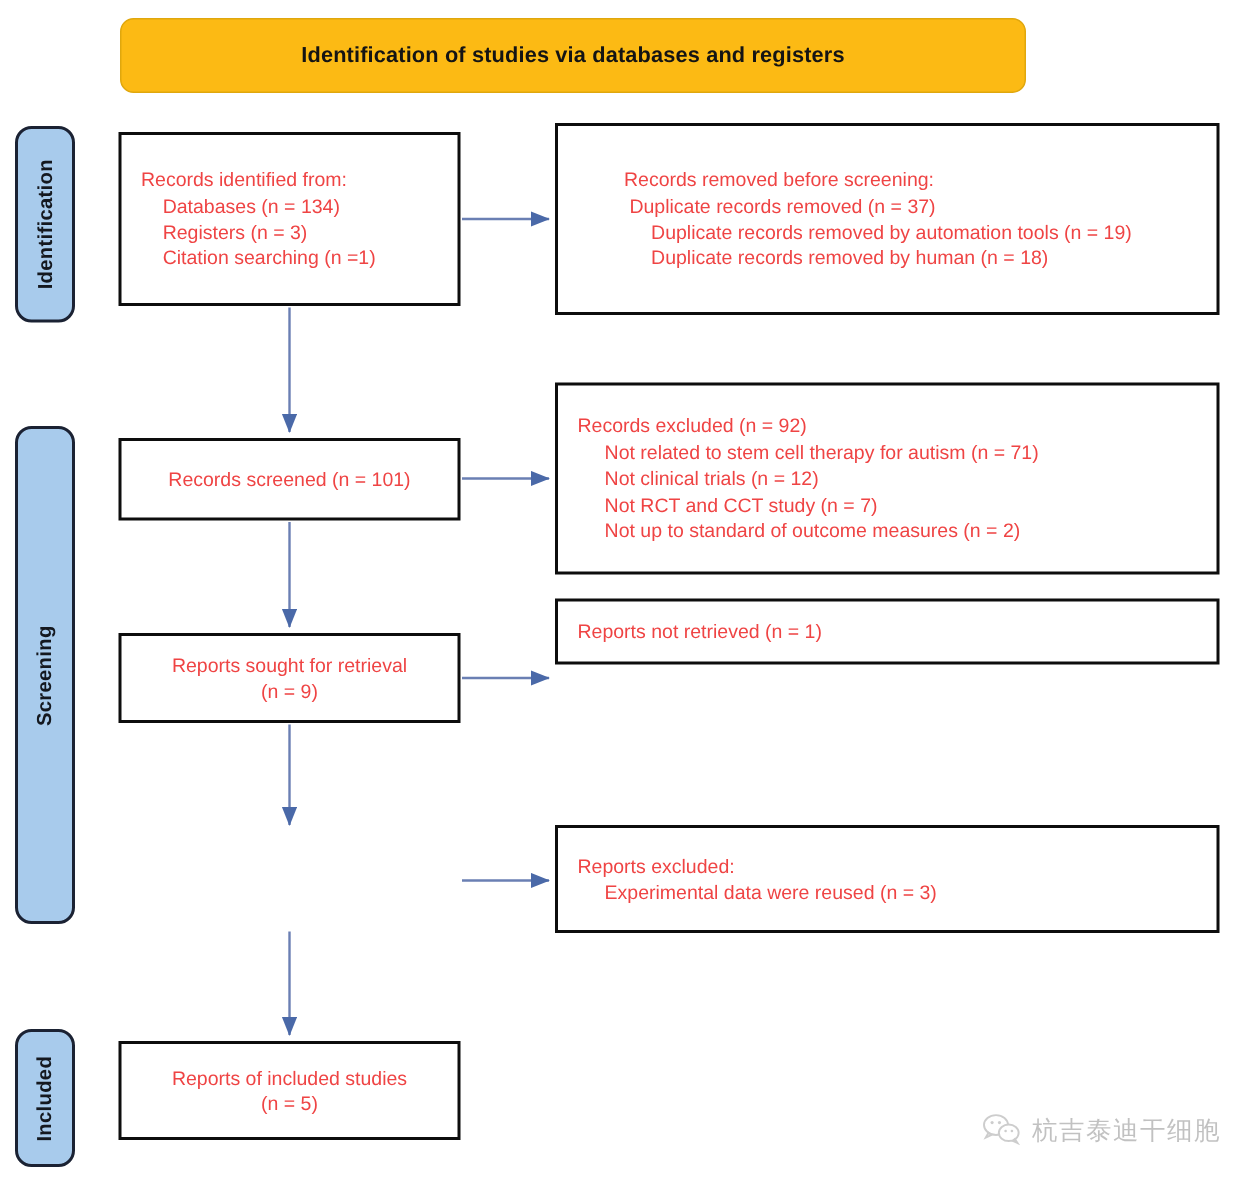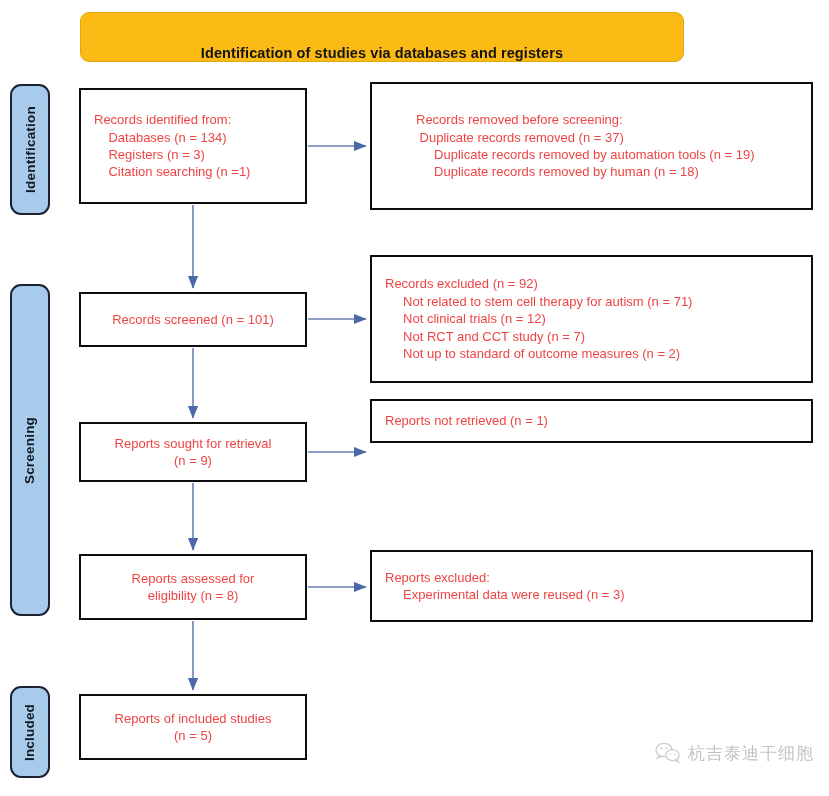--- a/index.html
+++ b/index.html
@@ -22,21 +22,21 @@
   .banner {
     position: absolute;
     left: 80px;
     top: 12px;
     width: 604px;
     height: 50px;
     background: #FCBA14;
     border: 1px solid #e0a70d;
     border-radius: 9px;
     display: flex;
-    align-items: flex-end;
+    align-items: center;
     justify-content: center;
     box-sizing: border-box;
   }
   .banner-title {
     font-size: 14.5px;
     font-weight: bold;
     color: #141414;
     letter-spacing: 0.1px;
     text-align: center;
   }
@@ -178,24 +178,20 @@
 
   <div class="box center" id="box-screened">
     <div class="box-text">Records screened (n = 101)</div>
   </div>
 
   <div class="box center" id="box-sought">
     <div class="box-text">Reports sought for retrieval
 (n = 9)</div>
   </div>
 
-  <div class="box center" id="box-assessed">
-    <div class="box-text">Reports assessed for
-eligibility (n = 8)</div>
-  </div>
 
   <div class="box center" id="box-included">
     <div class="box-text">Reports of included studies
 (n = 5)</div>
   </div>
 
   <div class="box left-pad" id="box-removed">
     <div class="box-text">Records removed before screening:
  Duplicate records removed (n = 37)
      Duplicate records removed by automation tools (n = 19)

